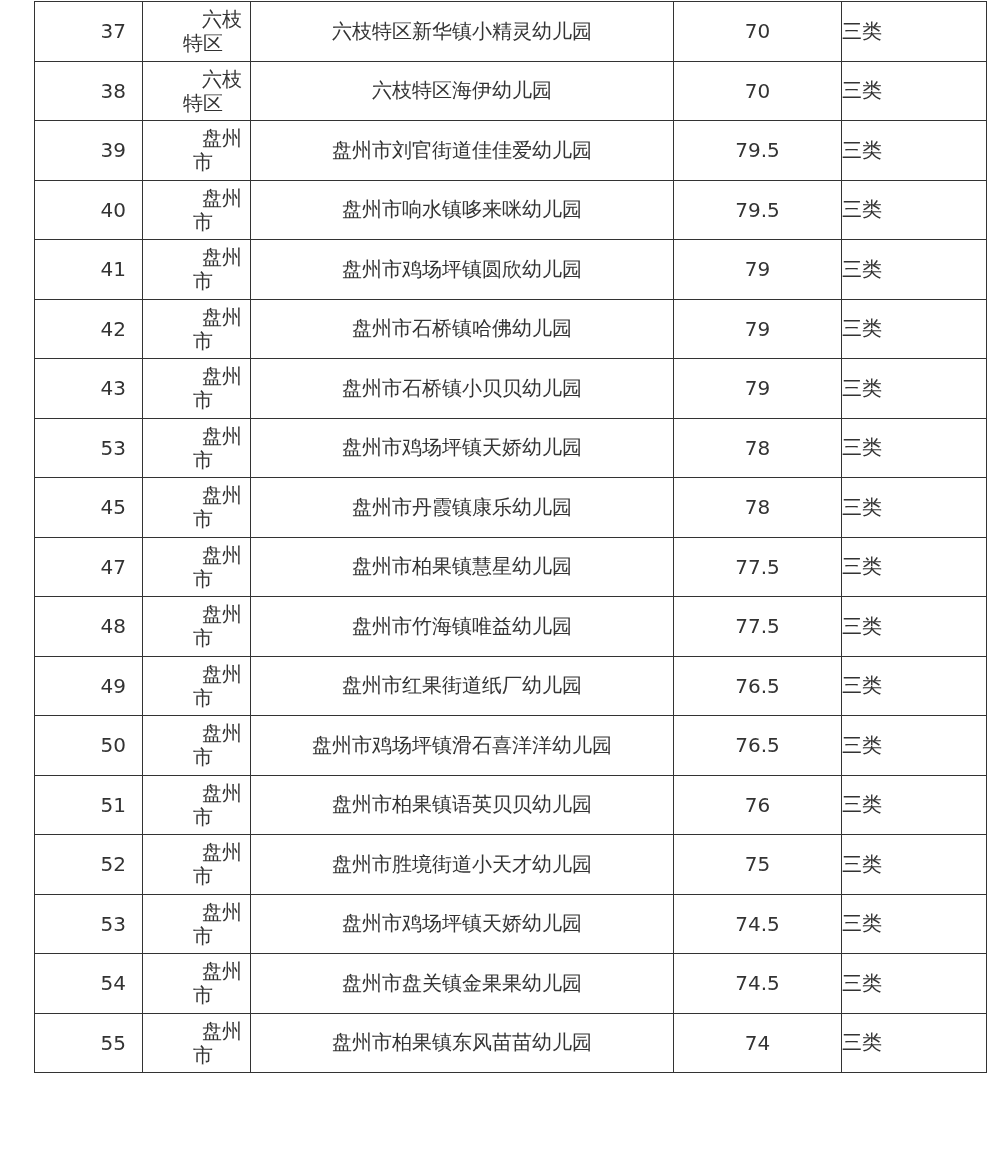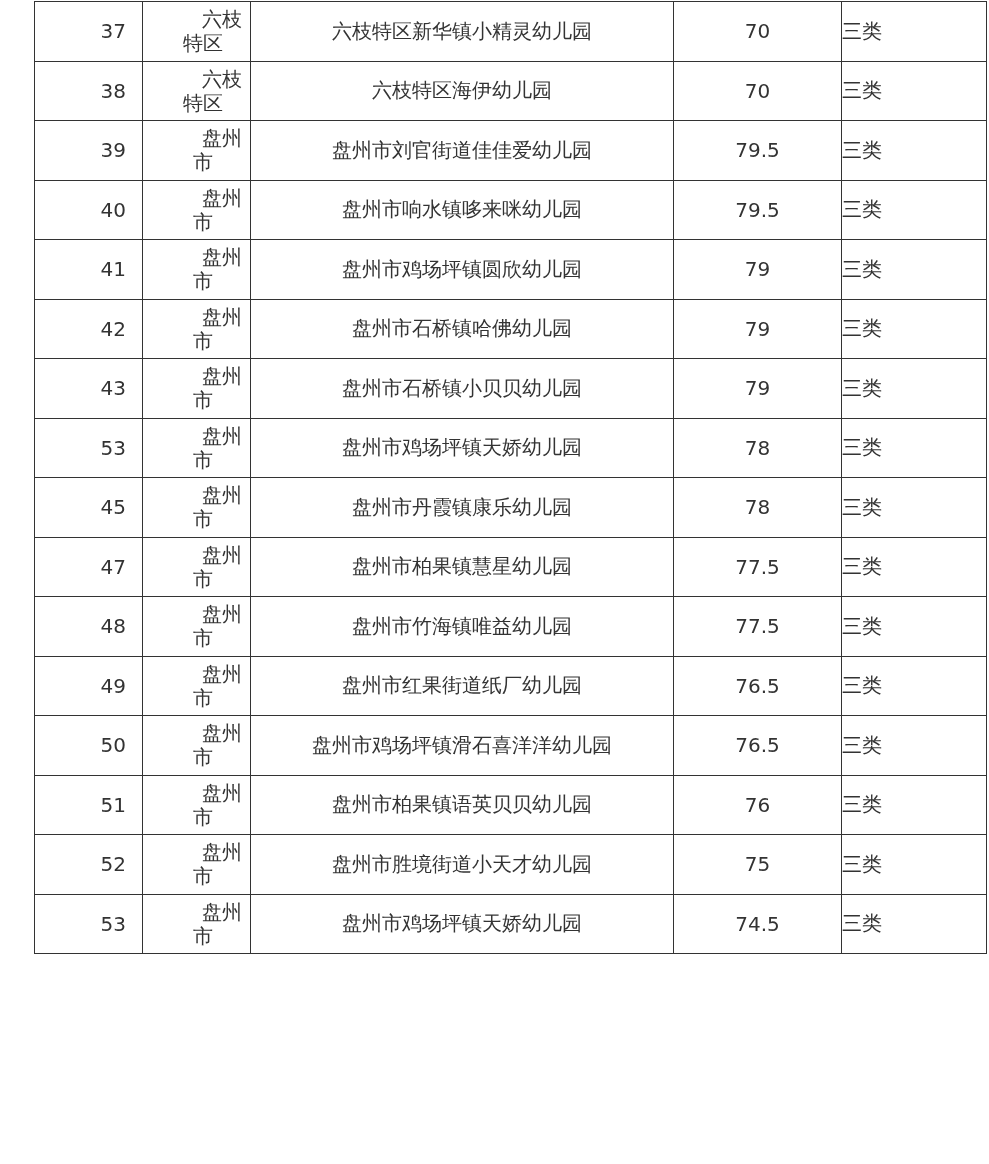--- a/index.html
+++ b/index.html
@@ -205,15 +205,35 @@
     <td class="no">53</td>
     <td class="area">
       <span class="l1">盘州</span>
       <span class="l2">市</span>
     </td>
     <td class="name">盘州市鸡场坪镇天娇幼儿园</td>
     <td class="score">74.5</td>
     <td class="level">三类</td>
   </tr>
 
-
+  <tr>
+    <td class="no">54</td>
+    <td class="area">
+      <span class="l1">盘州</span>
+      <span class="l2">市</span>
+    </td>
+    <td class="name">盘州市盘关镇金果果幼儿园</td>
+    <td class="score">74.5</td>
+    <td class="level">三类</td>
+  </tr>
+
+  <tr>
+    <td class="no">55</td>
+    <td class="area">
+      <span class="l1">盘州</span>
+      <span class="l2">市</span>
+    </td>
+    <td class="name">盘州市柏果镇东风苗苗幼儿园</td>
+    <td class="score">74</td>
+    <td class="level">三类</td>
+  </tr>
 </tbody>
 </table>
 
 </body></html>

